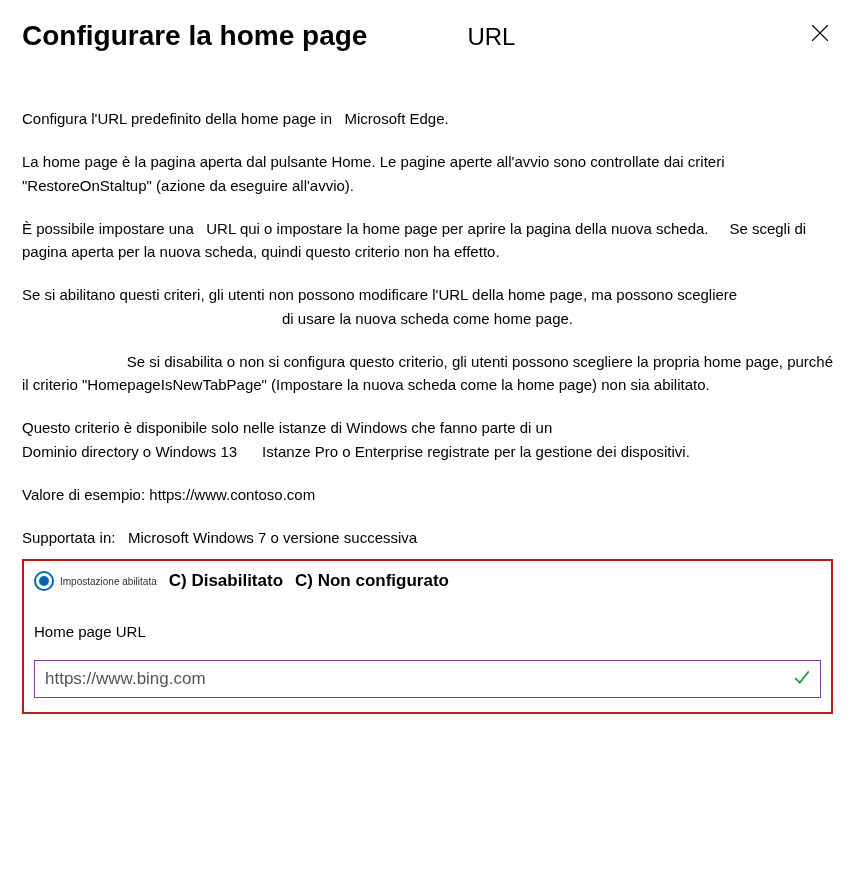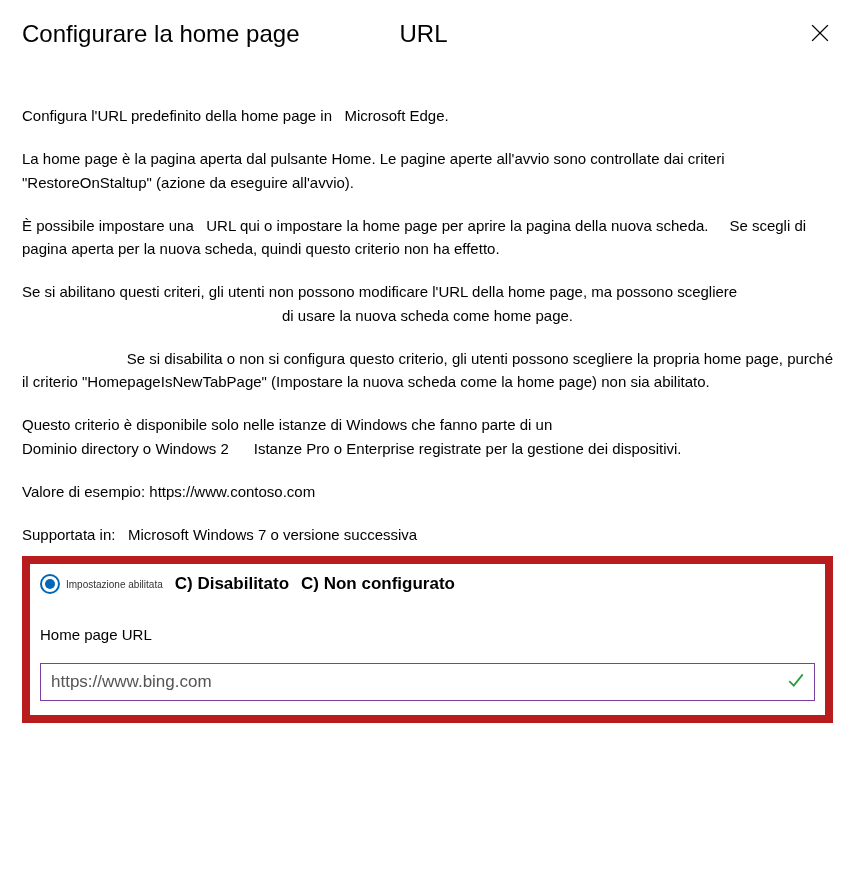--- a/index.html
+++ b/index.html
@@ -14,22 +14,22 @@
       display: flex;
       align-items: flex-start;
       justify-content: space-between;
     }
     .title-wrap {
       display: flex;
       align-items: baseline;
       gap: 100px;
     }
     .title {
-      font-size: 24px;
-      font-weight: 400;
+      font-size: 28px;
+      font-weight: 700;
     }
     .title-url {
       font-size: 24px;
       font-weight: 400;
     }
     .close-btn {
       background: none;
       border: none;
       cursor: pointer;
       padding: 4px;
@@ -44,21 +44,21 @@
       margin-top: 55px;
     }
     .body p {
       font-size: 15px;
       line-height: 1.55;
       margin-bottom: 20px;
       color: #000;
     }
     .body p.tight { margin-bottom: 10px; }
     .settings-box {
-      border: 8px solid #b91c1c;
+      border: 2px solid #b91c1c;
       padding: 10px 10px 14px 10px;
       margin-top: 6px;
     }
     .radios {
       display: flex;
       align-items: center;
       gap: 12px;
       margin-bottom: 32px;
     }
     .radio {
@@ -149,21 +149,21 @@
   <p>
     <span>Se si abilitano questi criteri, gli utenti non possono modificare l'URL della home page, ma possono scegliere</span><br>
     <span style="display:block;text-align:center">di usare la nuova scheda come home page.</span>
   </p>
   <p>
     <span style="display:block;text-align:right">Se si disabilita o non si configura questo criterio, gli utenti possono scegliere la propria home page, purché</span>
     <span>il criterio "HomepageIsNewTabPage" (Impostare la nuova scheda come la home page) non sia abilitato.</span>
   </p>
   <p>
     <span>Questo criterio è disponibile solo nelle istanze di Windows che fanno parte di un</span><br>
-    <span>Dominio directory o Windows 2</span>&nbsp;&nbsp;&nbsp;&nbsp;&nbsp;&nbsp;<span>Istanze Pro o Enterprise registrate per la gestione dei dispositivi.</span>
+    <span>Dominio directory o Windows 13</span>&nbsp;&nbsp;&nbsp;&nbsp;&nbsp;&nbsp;<span>Istanze Pro o Enterprise registrate per la gestione dei dispositivi.</span>
   </p>
   <p>Valore di esempio: https://www.contoso.com</p>
   <p class="tight">
     <span>Supportata in:</span>&nbsp;&nbsp;&nbsp;<span>Microsoft Windows 7 o versione successiva</span>
   </p>
 
   <div class="settings-box">
     <div class="radios">
       <div class="radio">
         <span class="radio-circle selected"></span>

